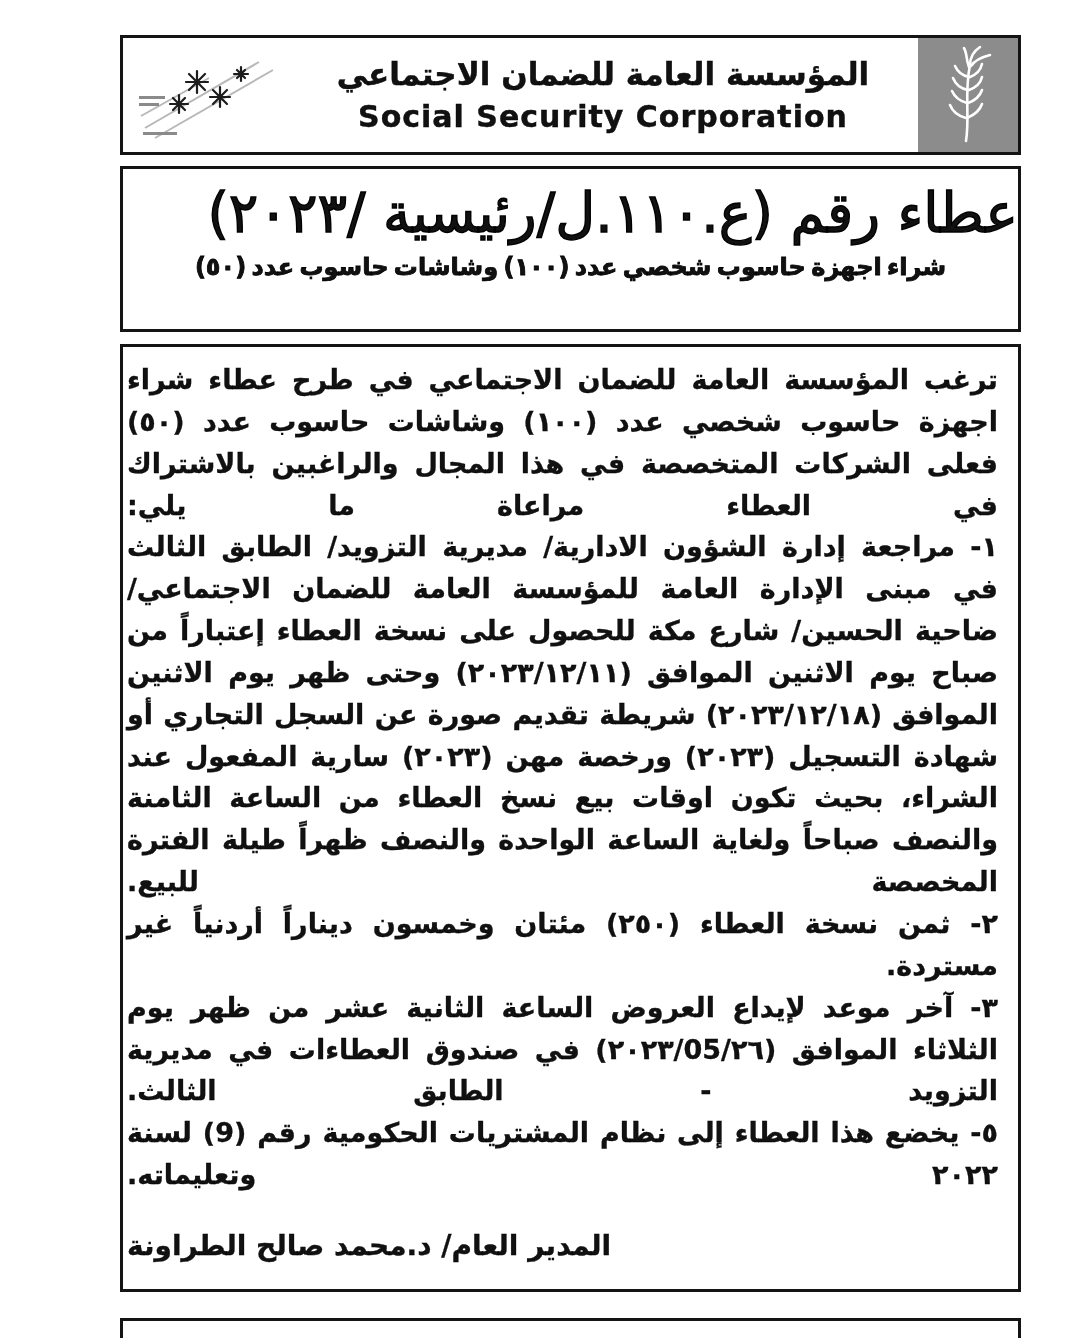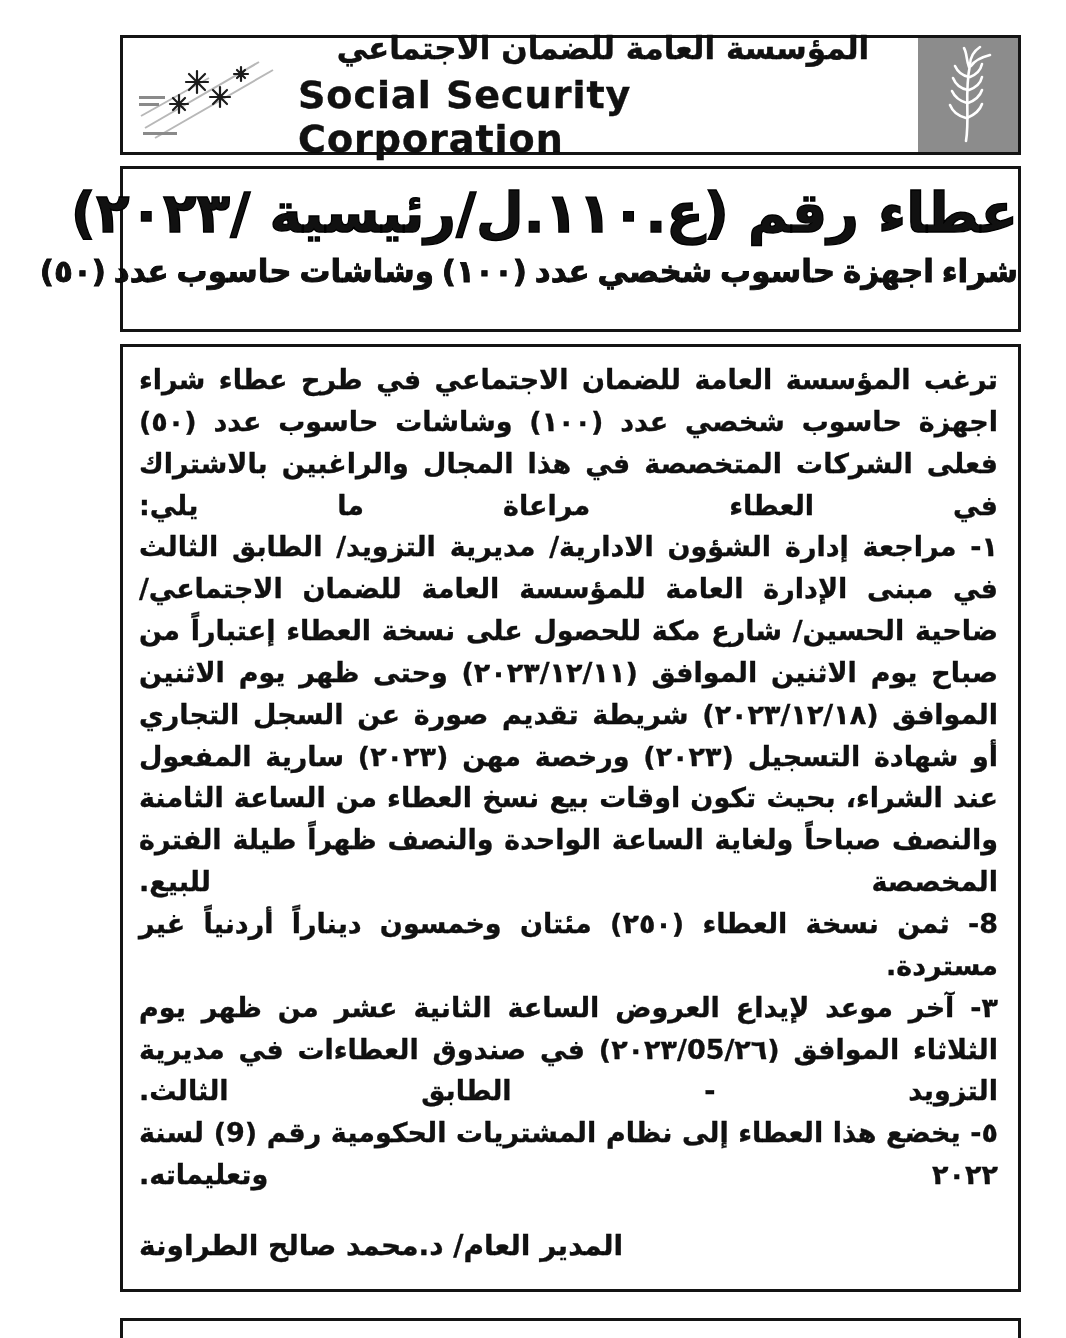--- a/index.html
+++ b/index.html
@@ -30,52 +30,51 @@
     position: absolute; left: 175px; right: 110px; top: 0; bottom: 0;
     display: flex; flex-direction: column; justify-content: center;
     align-items: center; gap: 7px;
   }
   .org-ar {
     direction: rtl;
     font-size: 31px; font-weight: bold; letter-spacing: 0;
     -webkit-text-stroke: 0.4px #000;
   }
   .org-en {
-    font-size: 38px; font-weight: bold; letter-spacing: 1px;
+    font-size: 30px; font-weight: bold; letter-spacing: 1px;
     -webkit-text-stroke: 0.4px #000;
   }
   .gray-emblem-box {
     position: absolute; right: 0; top: 0; bottom: 0; width: 100px;
     background: #8c8c8c;
     display: flex; align-items: center; justify-content: center;
   }
   
   .title-box { top: 166px; height: 166px; direction: rtl; }
   .tender-title {
     margin-top: 12px;
-    text-align: center;
     font-size: 55px;
-    font-weight: bold;
+    font-weight: normal;
     -webkit-text-stroke: 1.4px #000;
     white-space: nowrap;
   }
   .tender-subtitle {
     margin-top: 8px;
     text-align: center;
-    font-size: 31px;
+    font-size: 24px;
     font-weight: bold;
     -webkit-text-stroke: 0.8px #000;
     word-spacing: -3px;
     white-space: nowrap;
   }
   
   .body-box {
     top: 344px; height: 948px;
     direction: rtl;
-    padding: 12px 20px 0 16px;
+    padding: 12px 20px 0 4px;
     font-size: 27px;
     font-weight: bold;
     line-height: 1.55;
     -webkit-text-stroke: 0.3px #000;
   }
   .body-box p {
     margin: 0;
     text-align: justify;
     text-align-last: justify;
   }
@@ -146,21 +145,21 @@
   </div>
 
   <div class="box title-box">
     <div class="tender-title" lang="ar" dir="rtl">عطاء رقم (ع.١١٠.ل/رئيسية /٢٠٢٣)</div>
     <div class="tender-subtitle" lang="ar" dir="rtl">شراء اجهزة حاسوب شخصي عدد (١٠٠) وشاشات حاسوب عدد (٥٠)</div>
   </div>
 
   <div class="box body-box" lang="ar">
     <p>ترغب المؤسسة العامة للضمان الاجتماعي في طرح عطاء شراء اجهزة حاسوب شخصي عدد (١٠٠) وشاشات حاسوب عدد (٥٠) فعلى الشركات المتخصصة في هذا المجال والراغبين بالاشتراك في العطاء مراعاة ما يلي:</p>
     <p>١- مراجعة إدارة الشؤون الادارية/ مديرية التزويد/ الطابق الثالث في مبنى الإدارة العامة للمؤسسة العامة للضمان الاجتماعي/ ضاحية الحسين/ شارع مكة للحصول على نسخة العطاء إعتباراً من صباح يوم الاثنين الموافق (٢٠٢٣/١٢/١١) وحتى ظهر يوم الاثنين الموافق (٢٠٢٣/١٢/١٨) شريطة تقديم صورة عن السجل التجاري أو شهادة التسجيل (٢٠٢٣) ورخصة مهن (٢٠٢٣) سارية المفعول عند الشراء، بحيث تكون اوقات بيع نسخ العطاء من الساعة الثامنة والنصف صباحاً ولغاية الساعة الواحدة والنصف ظهراً طيلة الفترة المخصصة للبيع.</p>
-    <p>8- ثمن نسخة العطاء (٢٥٠) مئتان وخمسون ديناراً أردنياً غير مستردة.</p>
+    <p>٢- ثمن نسخة العطاء (٢٥٠) مئتان وخمسون ديناراً أردنياً غير مستردة.</p>
     <p>٣- آخر موعد لإيداع العروض الساعة الثانية عشر من ظهر يوم الثلاثاء الموافق (٢٠٢٣/05/٢٦) في صندوق العطاءات في مديرية التزويد - الطابق الثالث.</p>
     <p>٥- يخضع هذا العطاء إلى نظام المشتريات الحكومية رقم (9) لسنة ٢٠٢٢ وتعليماته.</p>
     <p class="signature">المدير العام/ د.محمد صالح الطراونة</p>
   </div>
 
   <div class="box strip-box"></div>
 
 </div>
 
 </body></html>

